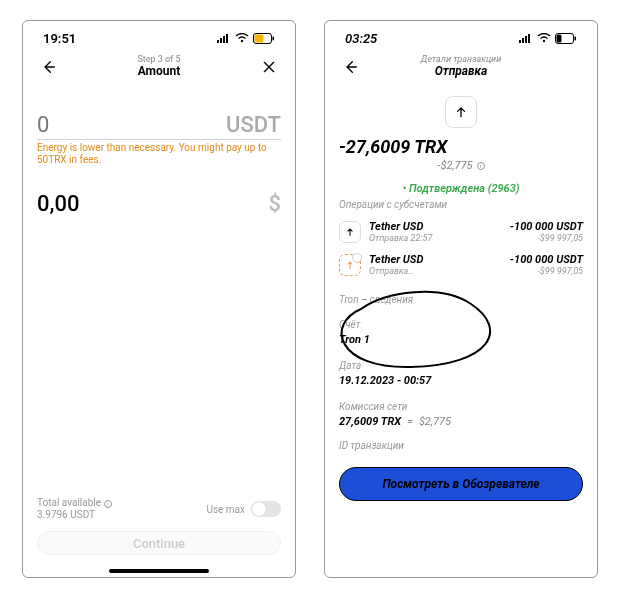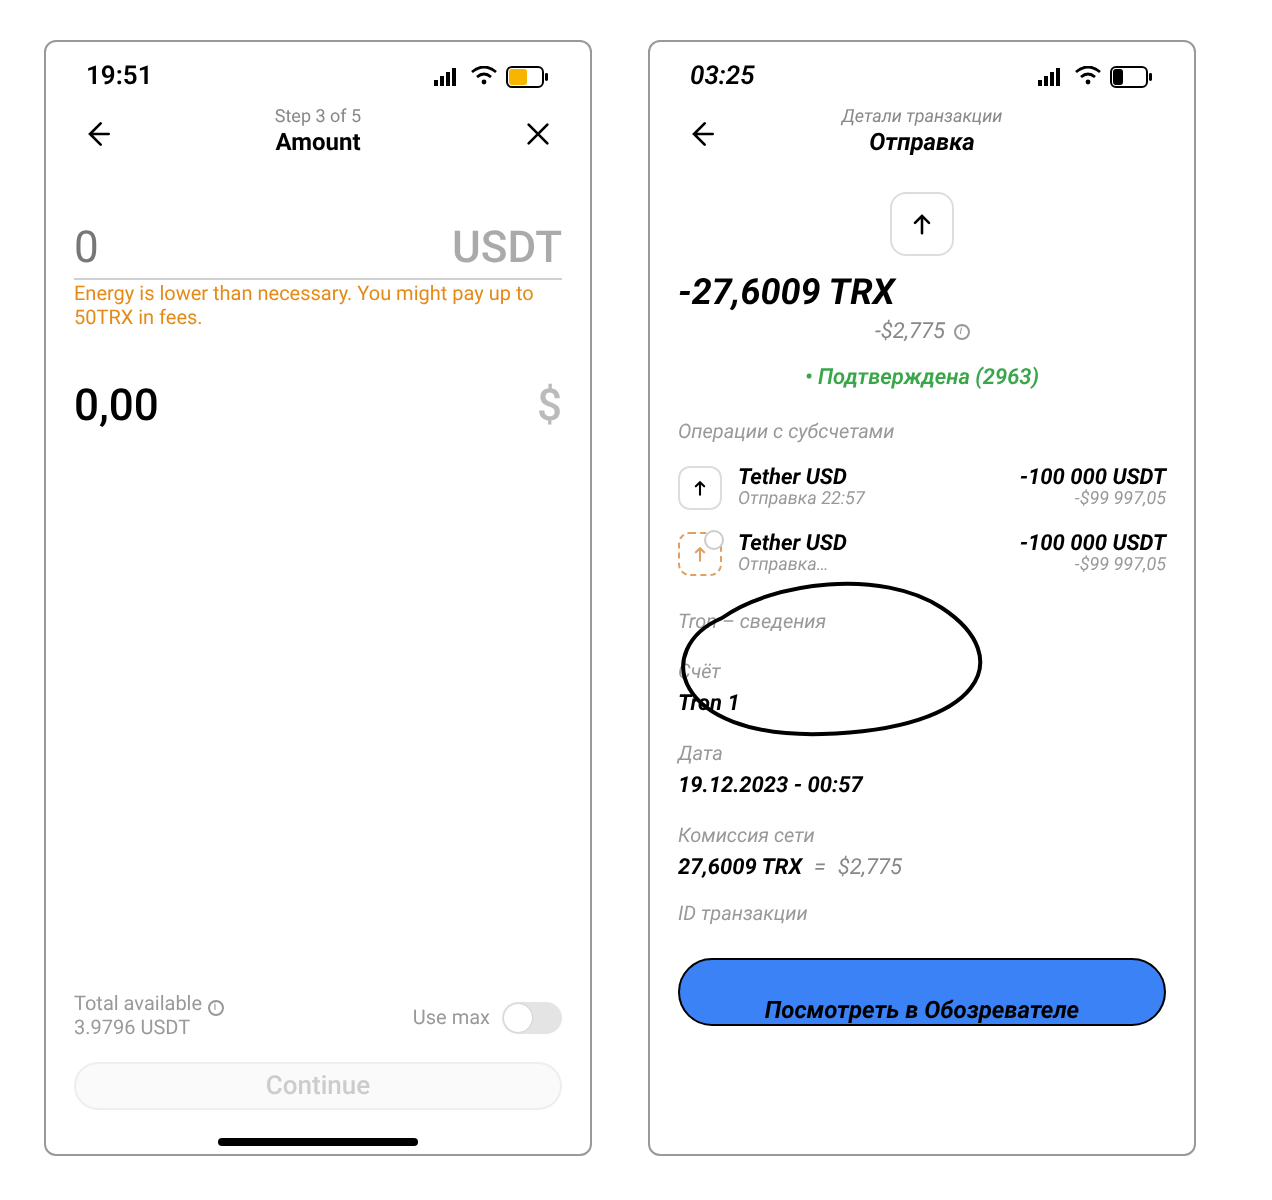--- a/index.html
+++ b/index.html
@@ -91,21 +91,21 @@
   
   .body-r { padding: 0 14px 10px 14px; flex:1; display:flex; flex-direction:column; overflow:hidden; }
   .sendicon {
     width:32px; height:32px; border-radius:8px; border:1px solid #ddd;
     display:flex; align-items:center; justify-content:center; margin: 10px auto 8px auto;
   }
   .bigamt { text-align:left; font-size:18px; font-weight:700; }
   .usdamt { text-align:center; font-size:11px; color:#888; display:flex; align-items:center; justify-content:center; gap:4px; margin-top:2px;}
   .confirm { text-align:center; font-size:11px; color:#3aa64a; font-weight:600; margin-top:10px;}
   .confirm .dot { color:#3aa64a; }
-  .sect-lbl { font-size:10px; color:#999; margin-top:16px; }
+  .sect-lbl { font-size:10px; color:#999; margin-top:4px; }
   .op-row {
     display:flex; align-items:center; gap:8px; margin-top:10px;
   }
   .op-ic {
     width:22px; height:22px; border-radius:6px; border:1px solid #ddd;
     display:flex; align-items:center; justify-content:center; flex-shrink:0;
     font-size:12px; position:relative;
   }
   .op-ic.pending { border:1px dashed #e0a060; color:#e0a060; }
   .op-ic.pending::after {
@@ -121,22 +121,22 @@
 
   .kv { margin-top:14px; }
   .kv .k { font-size:10px; color:#999; }
   .kv .v { font-size:11px; font-weight:700; margin-top:3px; }
   .fee-line { display:flex; align-items:center; gap:6px; font-size:11px; font-weight:700; margin-top:3px;}
   .fee-line .eq { font-weight:400; color:#888; }
   .fee-line .usd { font-weight:400; color:#888; }
 
   .explorer {
     width:100%; height:34px; border-radius:17px; border:1.5px solid #000;
-    background:#3b82f6; color:#000; font-size:12px; font-weight:700;
-    display:flex; align-items:flex-end; justify-content:center; margin-top:16px;
+    background:#1d4ed8; color:#000; font-size:12px; font-weight:700;
+    display:flex; align-items:center; justify-content:center; margin-top:16px;
   }
 
   .circle-annot {
     position:absolute; left:6px; top:268px; width:176px; height:84px;
     pointer-events:none;
   }
   .info-circ {
     width:8px; height:8px; border:1px solid #999; border-radius:50%;
     display:inline-flex; align-items:center; justify-content:center;
     font-size:6px; color:#999; line-height:1;

